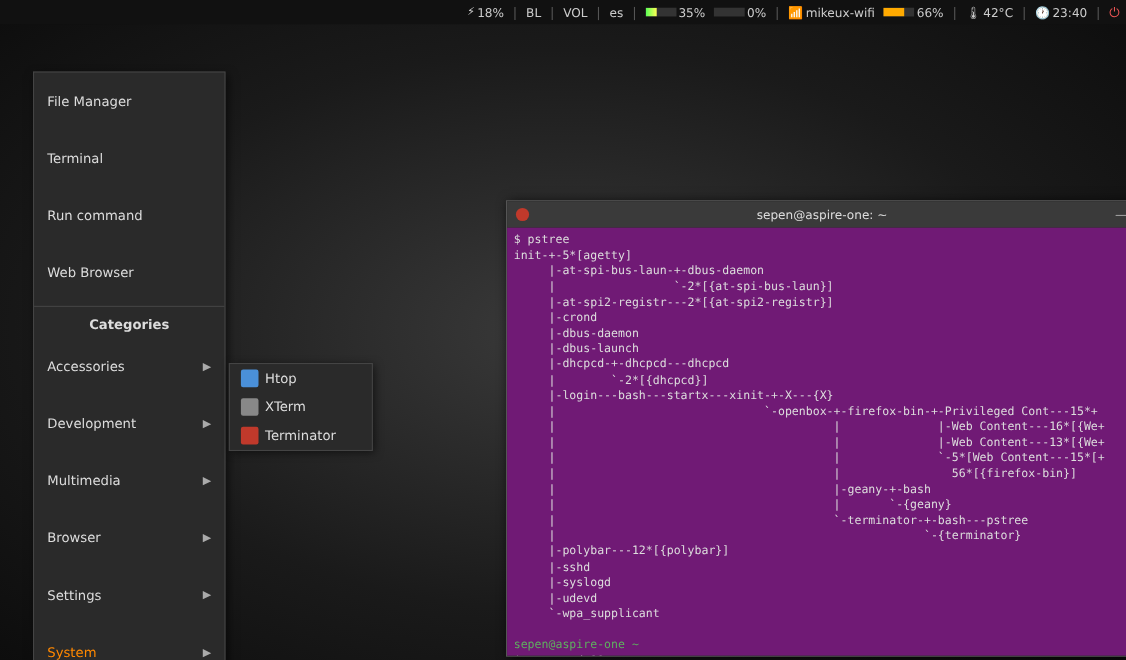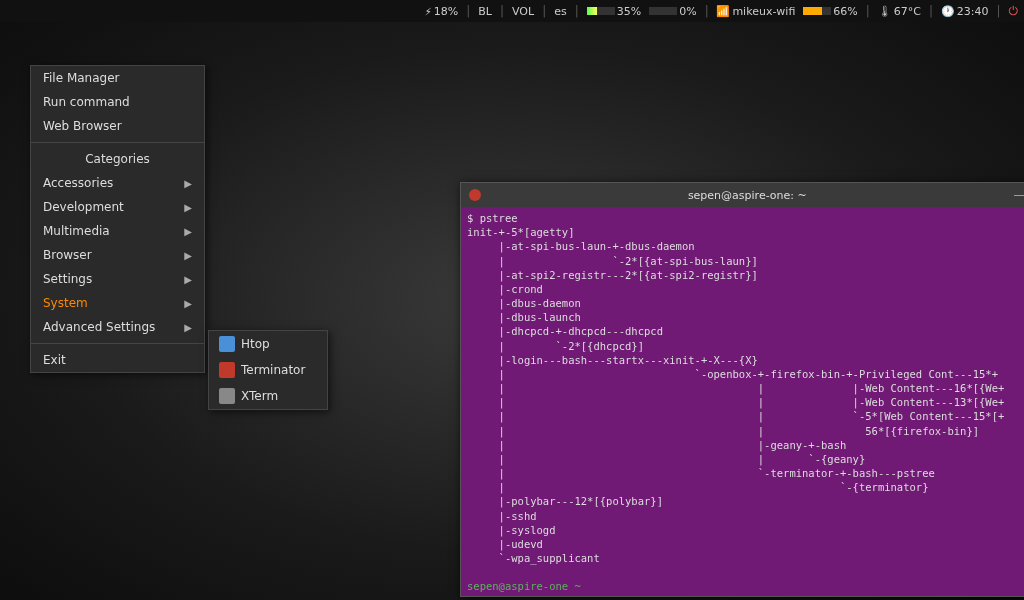--- a/index.html
+++ b/index.html
@@ -67,49 +67,49 @@
       position: absolute;
       top: 65px;
       left: 30px;
       width: 175px;
       background: #2a2a2a;
       border: 1px solid #444;
       z-index: 50;
       box-shadow: 2px 2px 8px rgba(0,0,0,0.6);
     }
     .menu-item {
-      padding: 5px 12px;
+      padding: 19px 12px;
       color: #ddd;
       cursor: pointer;
       font-size: 12px;
       display: flex;
       align-items: center;
       justify-content: space-between;
     }
     .menu-item.highlighted { color: #f80; }
     .menu-separator {
       height: 1px;
       background: #444;
       margin: 4px 0;
     }
     .menu-section-title {
       padding: 5px 12px;
       color: #ddd;
-      font-weight: normal;
+      font-weight: bold;
       font-size: 12px;
       text-align: center;
     }
     .menu-arrow { color: #aaa; font-size: 10px; }
 
     
     .submenu {
       position: absolute;
       top: 65px;
       left: 188px;
-      width: 120px;
+      width: 131px;
       background: #2a2a2a;
       border: 1px solid #444;
       z-index: 60;
       box-shadow: 2px 2px 8px rgba(0,0,0,0.6);
     }
     .submenu-item {
       padding: 5px 10px;
       color: #ddd;
       cursor: pointer;
       font-size: 12px;
@@ -241,34 +241,37 @@
   </span>
   <span class="topbar-item">
     <span class="bar-graph">
         <span class="fill" style="width:66%;background:#fa0"></span>
       </span>
     <span>66%</span>
   </span>
   <span class="topbar-separator">|</span>
   <span class="topbar-item">
     <span>🌡</span>
-    <span>67°C</span>
+    <span>42°C</span>
   </span>
   <span class="topbar-separator">|</span>
   <span class="topbar-item time-display">
     <span>🕐</span>
     <span>23:40</span>
   </span>
   <span class="topbar-separator">|</span>
   <span class="power-icon">⏻</span>
 </div>
 
 <div class="menu-panel">
   <div class="menu-item">
     <span>File Manager</span>
+  </div>
+  <div class="menu-item">
+    <span>Terminal</span>
   </div>
   <div class="menu-item">
     <span>Run command</span>
   </div>
   <div class="menu-item">
     <span>Web Browser</span>
   </div>
 
   <div class="menu-separator"></div>
 
@@ -309,26 +312,26 @@
     <span>Exit</span>
   </div>
 </div>
 
 <div class="submenu" style="top: 330px; left: 208px;">
   <div class="submenu-item">
     <span class="submenu-icon icon-htop"></span>
     <span>Htop</span>
   </div>
   <div class="submenu-item">
+    <span class="submenu-icon icon-xterm"></span>
+    <span>XTerm</span>
+  </div>
+  <div class="submenu-item">
     <span class="submenu-icon icon-terminator"></span>
     <span>Terminator</span>
-  </div>
-  <div class="submenu-item">
-    <span class="submenu-icon icon-xterm"></span>
-    <span>XTerm</span>
   </div>
 </div>
 
 <div class="terminal-window">
   <div class="terminal-titlebar">
     <div class="terminal-btn" style="background:#c0392b"></div>
     <div class="terminal-title">sepen@aspire-one: ~</div>
     <div class="terminal-controls">
       <span>—</span>
       <span>□</span>

